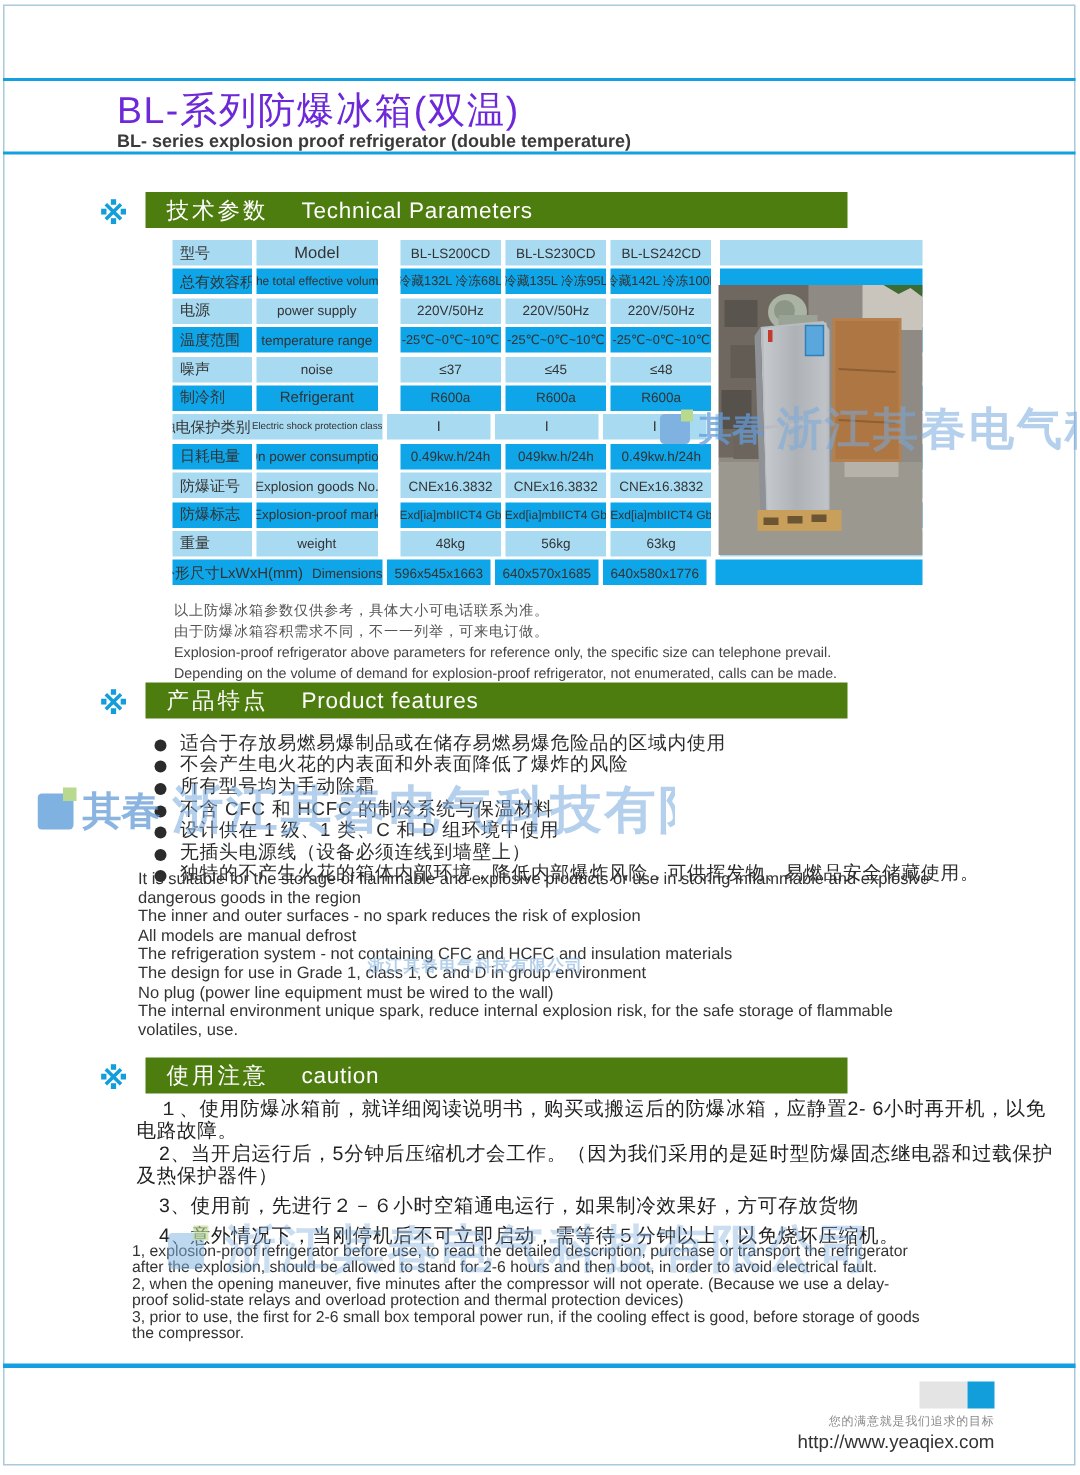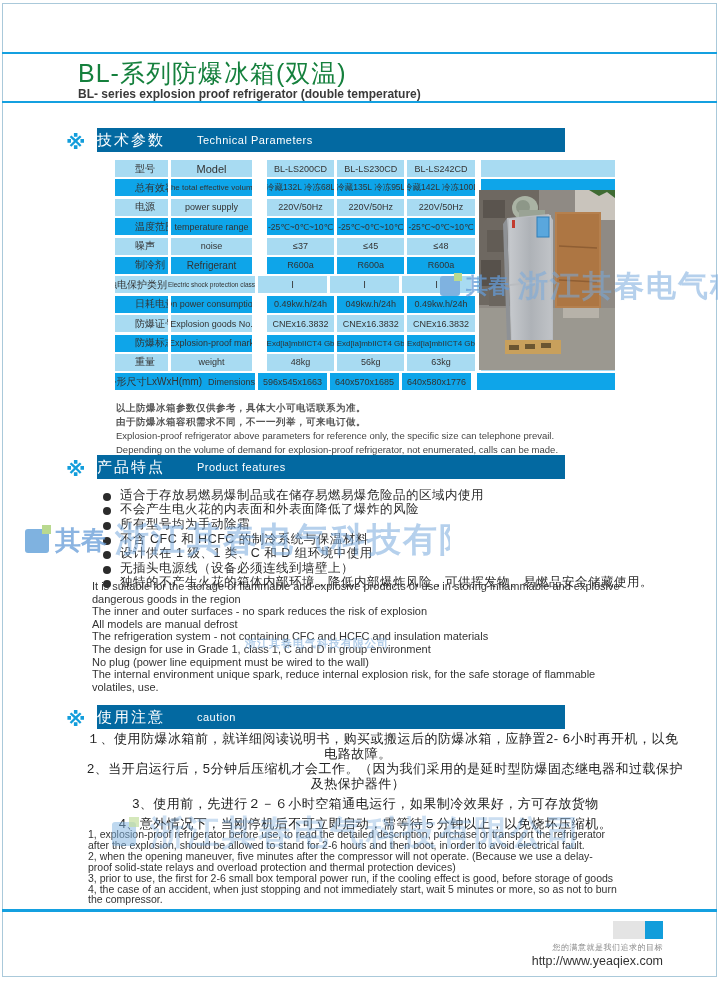--- a/index.html
+++ b/index.html
@@ -4,60 +4,60 @@
 <style>
   * { margin:0; padding:0; box-sizing:border-box; }
   html,body { width:720px; height:983px; background:#fff; font-family:"Liberation Sans","DejaVu Sans",sans-serif; }
   .page { position:relative; width:720px; height:983px; background:#fff; overflow:hidden; }
 
   .frame { position:absolute; left:2px; top:3px; width:715px; height:974px; border:1px solid #aac9da; pointer-events:none; }
 
   
   .title-line-top { position:absolute; left:2px; top:52px; width:715px; height:2px; background:#14a0e0; }
   .title-line-bot { position:absolute; left:2px; top:101px; width:715px; height:2px; background:#14a0e0; }
-  .title-cn { position:absolute; left:78px; top:57px; font-size:25px; color:#15803d; letter-spacing:1px; }
+  .title-cn { position:absolute; left:78px; top:57px; font-size:25px; color:#6d28d9; letter-spacing:1px; }
   .title-en { position:absolute; left:78px; top:87px; font-size:12px; font-weight:bold; color:#3a3a3a; }
 
   
   .sec-mark { position:absolute; font-size:20px; color:#129ddb; font-weight:bold; }
-  .sec-bar { position:absolute; left:97px; width:468px; height:24px; background:#0369a1; color:#fff; display:flex; align-items:center; }
+  .sec-bar { position:absolute; left:97px; width:468px; height:24px; background:#4d7c0f; color:#fff; display:flex; align-items:center; padding-left:14px; }
   .sec-bar .cn { font-size:15px; letter-spacing:2px; }
-  .sec-bar .en { font-size:11px; margin-left:32px; letter-spacing:.5px; }
+  .sec-bar .en { font-size:15px; margin-left:22px; letter-spacing:.5px; }
 
   
   .ptable { position:absolute; left:115px; top:160px; width:500px; }
   .trow { display:flex; height:17px; margin-bottom:2.4px; }
   .tcell { display:flex; align-items:center; justify-content:center; font-size:9.5px; color:#333; overflow:hidden; white-space:nowrap; }
-  .c1 { width:54px; justify-content:flex-start; padding-left:20px; margin-right:3px; font-size:10px; }
+  .c1 { width:54px; justify-content:flex-start; padding-left:5px; margin-right:3px; font-size:10px; }
   .c2 { width:83px; margin-right:15px; font-size:9px; }
   .cspan { width:140px; justify-content:flex-end; padding-left:5px; margin-right:3px; font-size:10px; }
   .cspan .sub { font-size:6.5px; margin-left:1px; }
   .cv { width:69px; margin-right:3px; font-size:9px; }
   .cext { width:138px; margin-left:3px; }
   .row-blue .tcell { background:#a8dbf2; }
   .row-gray .tcell { background:#0ea5e9; }
 
   
   .photo { position:absolute; left:479px; top:190px; width:136px; height:180px; }
 
   
   .tnotes { position:absolute; left:116px; top:401px; }
-  .tnotes .cn { font-size:9.5px; color:#555; font-weight:bold; line-height:14px; letter-spacing:.5px; }
+  .tnotes .cn { font-size:9.5px; color:#555; font-weight:normal; line-height:14px; letter-spacing:.5px; }
   .tnotes .en { font-size:9.5px; color:#444; line-height:14px; }
 
   
   .bullets { position:absolute; left:103px; top:488px; }
   .bullet-row { display:flex; align-items:center; height:14.6px; }
   .dot { width:8px; height:8px; border-radius:50%; background:#2b2b2b; margin-top:3px; margin-right:9px; flex:none; }
   .bullet-text { font-size:12.5px; color:#2b2b2b; letter-spacing:.5px; white-space:nowrap; }
   .feat-en { position:absolute; left:92px; top:580px; }
   .feat-en div { font-size:11px; color:#333; line-height:12.6px; white-space:nowrap; }
 
   
-  .caution-cn { position:absolute; left:72px; top:731px; width:572px;text-align:center; }
+  .caution-cn { position:absolute; left:91px; top:731px; width:572px; }
   .caution-cn div { font-size:13px; color:#222; line-height:15px; letter-spacing:.5px; white-space:nowrap; }
   .caution-cn .indent { padding-left:15px; }
   .caution-cn .sp { margin-top:5px; }
   .caution-en { position:absolute; left:88px; top:829px; }
   .caution-en div { font-size:10.5px; color:#333; line-height:10.9px; white-space:nowrap; }
 
   
   .wm { position:absolute; pointer-events:none; display:flex; align-items:center; white-space:nowrap; overflow:hidden; }
   .wm-logo { flex:none; position:relative; }
   .wm-logo .sq-b { position:absolute; left:0; top:0; background:#7fb2e0; border-radius:3px; }
@@ -302,21 +302,20 @@
     <div>及热保护器件）</div>
     <div class="indent sp">3、使用前，先进行２－６小时空箱通电运行，如果制冷效果好，方可存放货物</div>
     <div class="indent sp">4、意外情况下，当刚停机后不可立即启动，需等待５分钟以上，以免烧坏压缩机。</div>
   </div>
   <div class="caution-en">
     <div>1, explosion-proof refrigerator before use, to read the detailed description, purchase or transport the refrigerator</div>
     <div>after the explosion, should be allowed to stand for 2-6 hours and then boot, in order to avoid electrical fault.</div>
     <div>2, when the opening maneuver, five minutes after the compressor will not operate. (Because we use a delay-</div>
     <div>proof solid-state relays and overload protection and thermal protection devices)</div>
     <div>3, prior to use, the first for 2-6 small box temporal power run, if the cooling effect is good, before storage of goods</div>
-    <div>4, the case of an accident, when just stopping and not immediately start, wait 5 minutes or more, so as not to burn</div>
     <div>the compressor.</div>
   </div>
 
   <div class="wm wm1">
     <span class="wm-logo" style="width:26px; height:26px;">
       <span class="sq-b" style="width:20px; height:20px; top:3px;"></span>
       <span class="sq-g" style="width:8px; height:8px; left:14px; top:0;"></span>
     </span>
     <span class="wm-short" style="font-size:22px;">其春</span>
     <span class="wm-full" style="font-size:30px; margin-left:8px;">浙江其春电气科技有限公司</span>

